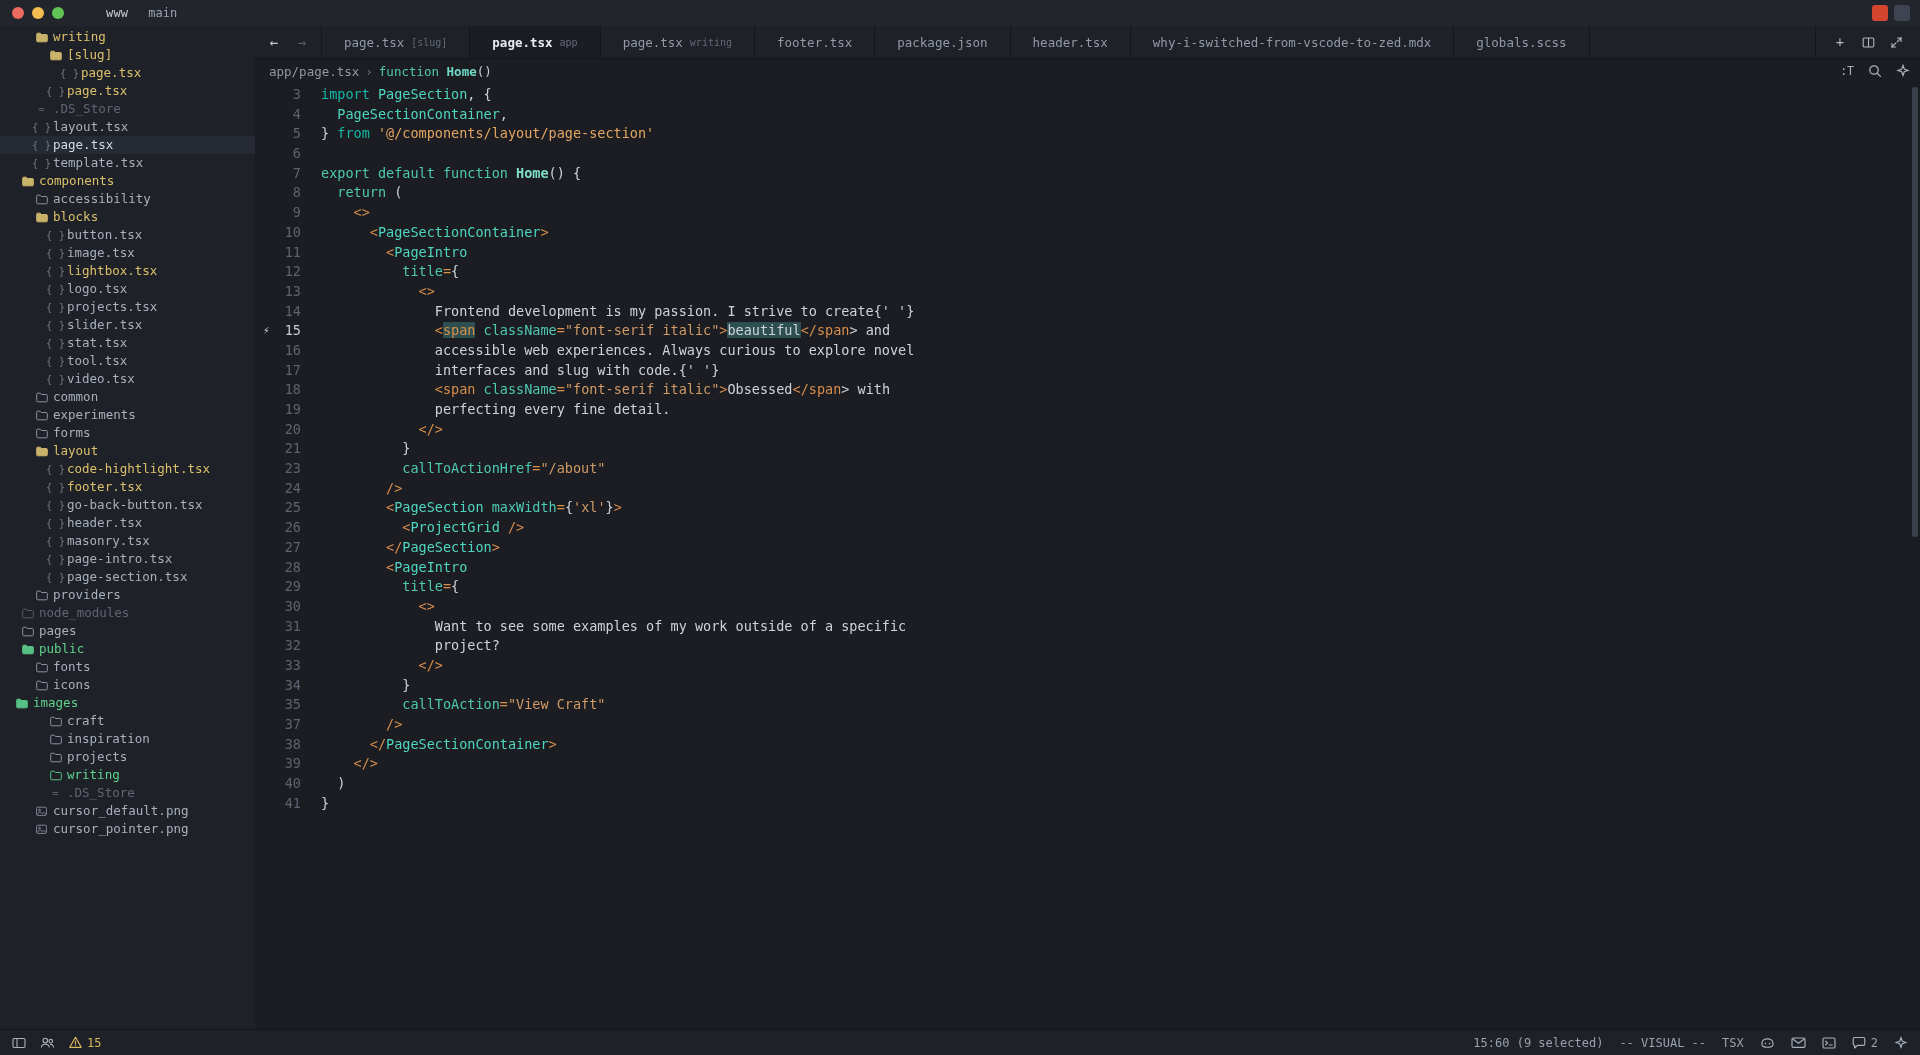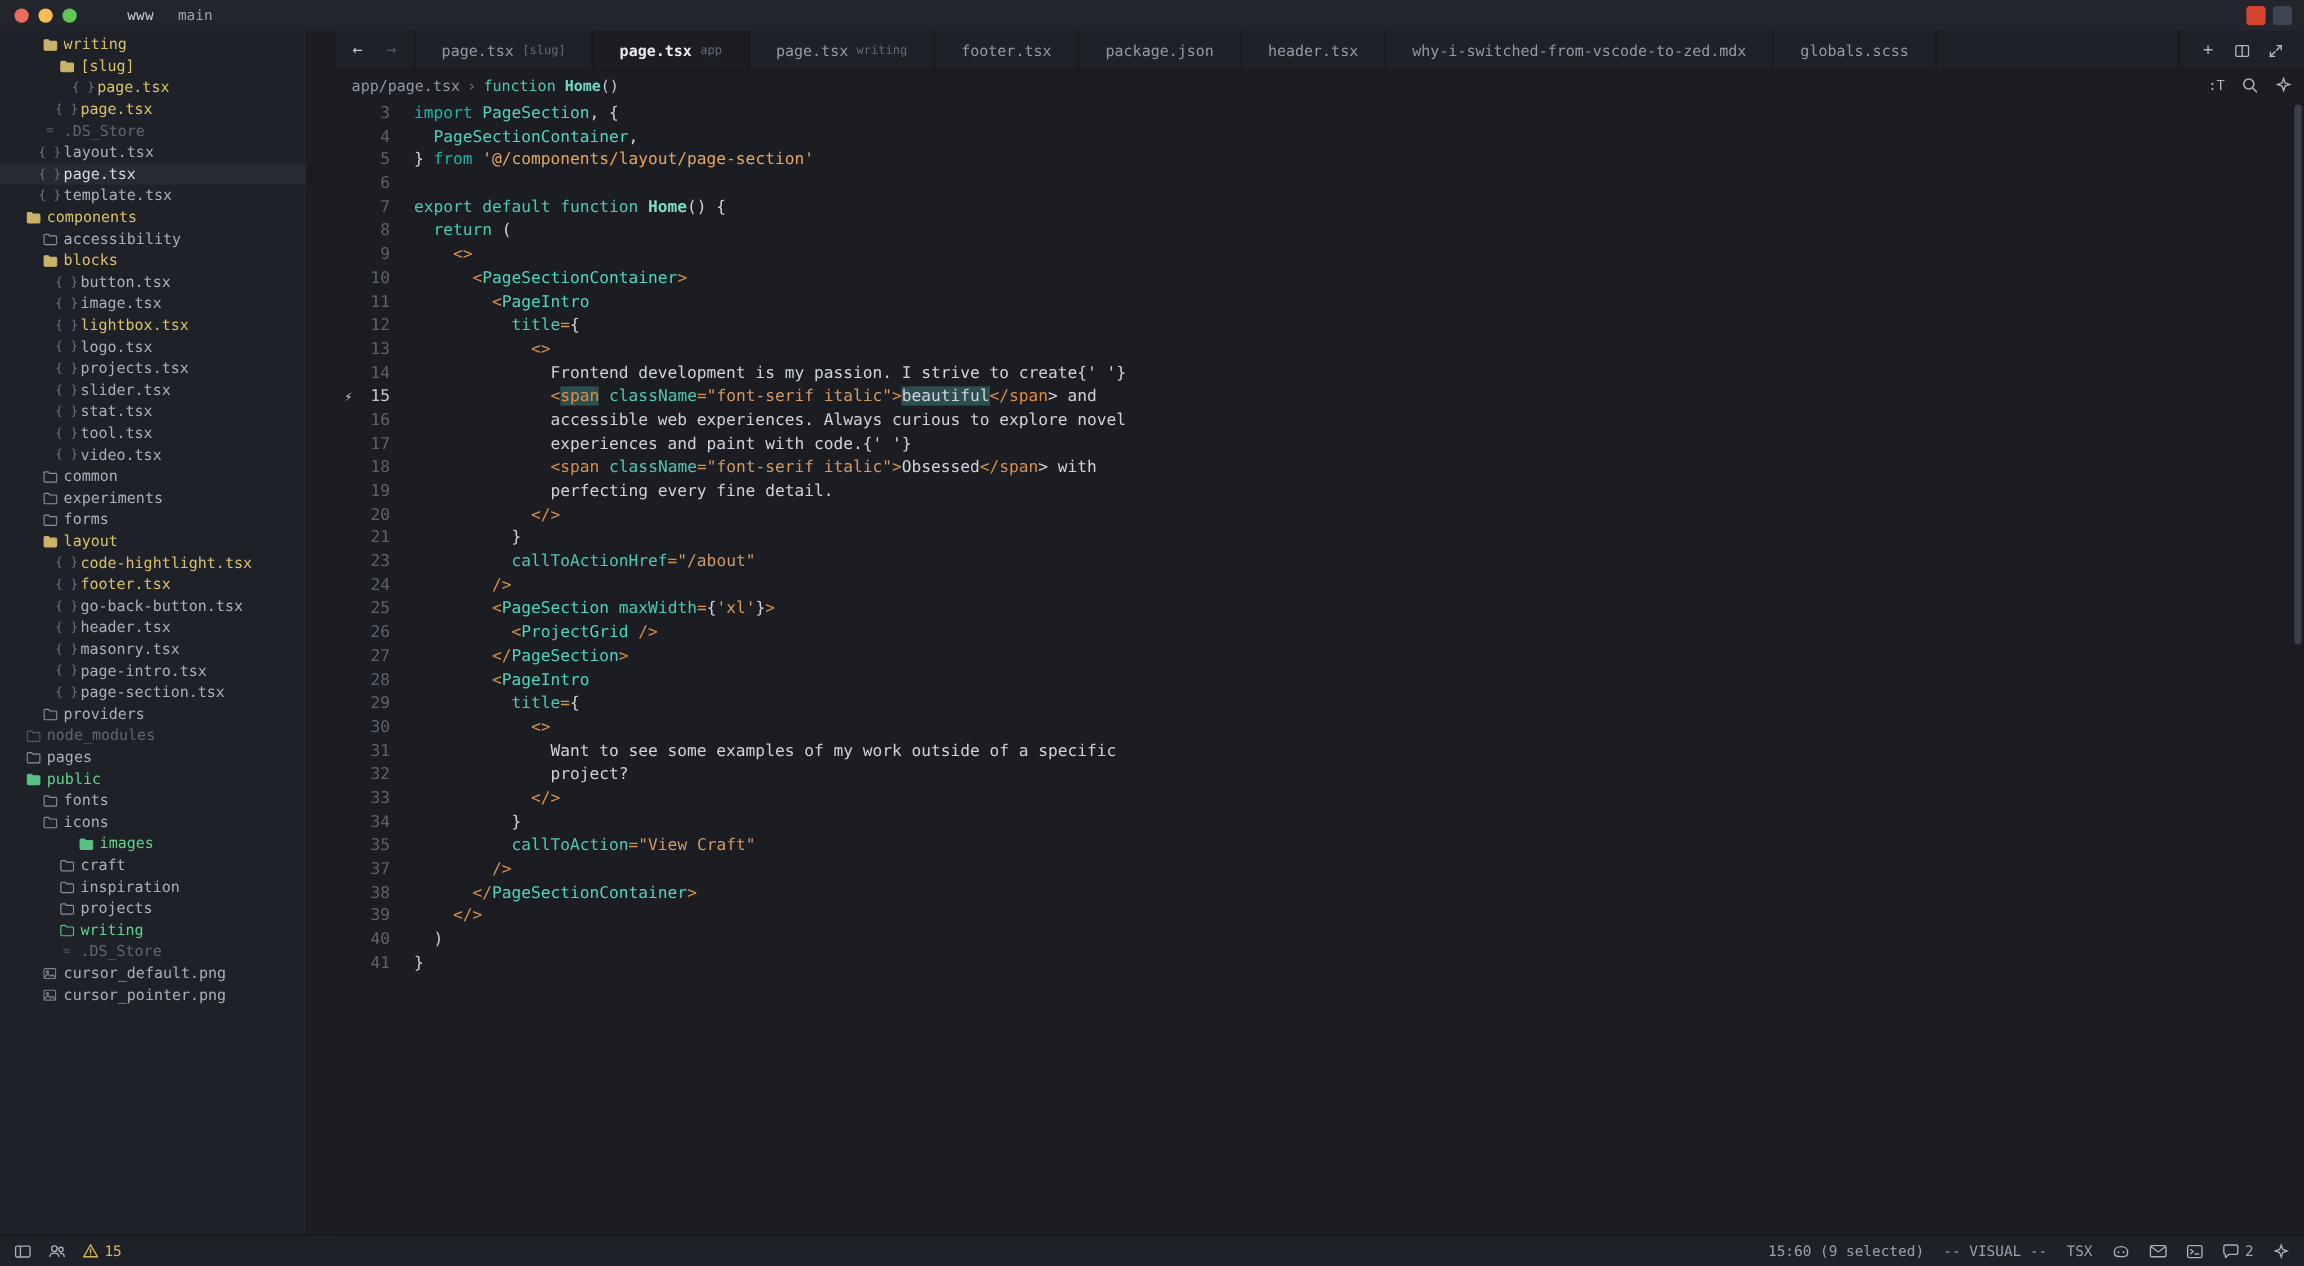--- a/index.html
+++ b/index.html
@@ -28,21 +28,21 @@
     margin-left: 42px;
     font-size: 12px; color: #c8ccd4;
     letter-spacing: .2px;
   }
   .tb-branch { margin-left: 20px; font-size: 12px; color: #9ba3ae; }
   .tb-right { position: absolute; right: 10px; top: 5px; display: flex; gap: 6px; align-items: center; }
   .avatar-sq { width: 16px; height: 16px; border-radius: 3px; background: #d3452f; }
   .avatar-sq2 { width: 16px; height: 16px; border-radius: 3px; background: #3e4451; }
 
   
-  .body-row { flex: 1 1 auto; display: flex; min-height: 0; gap: 24px; }
+  .body-row { flex: 1 1 auto; display: flex; min-height: 0; }
 
   
   .sidebar {
     width: 255px; flex: 0 0 255px;
     background: #1e2127;
     overflow: hidden;
     padding-top: 2px;
     position: relative;
   }
   .tree-item {
@@ -425,21 +425,21 @@
           <span class="ti-label c-norm">fonts</span>
         </div>
         <div class="tree-item" style="padding-left: 34px;">
           <span class="ti-icon">
             <svg width="12" height="11" viewBox="0 0 12 11" fill="none" stroke="#8a919e" stroke-width="1">
               <path d="M.7 2.2a1 1 0 0 1 1-1h2.6l1.1 1.3h4.9a1 1 0 0 1 1 1v5.3a1 1 0 0 1-1 1H1.7a1 1 0 0 1-1-1Z"></path>
             </svg>
           </span>
           <span class="ti-label c-norm">icons</span>
         </div>
-        <div class="tree-item" style="padding-left: 46px; margin-left: 18px;">
+        <div class="tree-item" style="padding-left: 14px;">
           <span class="ti-icon">
             <svg width="12" height="11" viewBox="0 0 12 11" fill="#57c084" stroke="#57c084" stroke-width="1">
               <path d="M.7 2.2a1 1 0 0 1 1-1h2.6l1.1 1.3h4.9a1 1 0 0 1 1 1v5.3a1 1 0 0 1-1 1H1.7a1 1 0 0 1-1-1Z"></path>
             </svg>
           </span>
           <span class="ti-label c-green" style="font-weight: 500;">images</span>
         </div>
         <div class="tree-item" style="padding-left: 48px;">
           <span class="ti-icon">
             <svg width="12" height="11" viewBox="0 0 12 11" fill="none" stroke="#8a919e" stroke-width="1">
@@ -588,21 +588,21 @@
           <div class="cline"><div class="gutter">7</div><div class="ctext"><span class="k">export default function </span><span class="fn">Home</span><span class="tx">() {</span></div></div>
           <div class="cline"><div class="gutter">8</div><div class="ctext">&nbsp;&nbsp;<span class="k">return</span><span class="tx"> (</span></div></div>
           <div class="cline"><div class="gutter">9</div><div class="ctext">&nbsp;&nbsp;&nbsp;&nbsp;<span class="pn">&lt;&gt;</span></div></div>
           <div class="cline"><div class="gutter">10</div><div class="ctext">&nbsp;&nbsp;&nbsp;&nbsp;&nbsp;&nbsp;<span class="pn">&lt;</span><span class="ty">PageSectionContainer</span><span class="pn">&gt;</span></div></div>
           <div class="cline"><div class="gutter">11</div><div class="ctext">&nbsp;&nbsp;&nbsp;&nbsp;&nbsp;&nbsp;&nbsp;&nbsp;<span class="pn">&lt;</span><span class="ty">PageIntro</span></div></div>
           <div class="cline"><div class="gutter">12</div><div class="ctext">&nbsp;&nbsp;&nbsp;&nbsp;&nbsp;&nbsp;&nbsp;&nbsp;&nbsp;&nbsp;<span class="k">title</span><span class="pn">=</span><span class="tx">{</span></div></div>
           <div class="cline"><div class="gutter">13</div><div class="ctext">&nbsp;&nbsp;&nbsp;&nbsp;&nbsp;&nbsp;&nbsp;&nbsp;&nbsp;&nbsp;&nbsp;&nbsp;<span class="pn">&lt;&gt;</span></div></div>
           <div class="cline"><div class="gutter">14</div><div class="ctext">&nbsp;&nbsp;&nbsp;&nbsp;&nbsp;&nbsp;&nbsp;&nbsp;&nbsp;&nbsp;&nbsp;&nbsp;&nbsp;&nbsp;<span class="tx">Frontend development is my passion. I strive to create</span><span class="tx">{' '}</span></div></div>
           <div class="cline"><div class="gutter cur">15<span class="bolt">⚡</span></div><div class="ctext">&nbsp;&nbsp;&nbsp;&nbsp;&nbsp;&nbsp;&nbsp;&nbsp;&nbsp;&nbsp;&nbsp;&nbsp;&nbsp;&nbsp;<span class="pn">&lt;</span><span class="pn sel-hl">span</span><span class="tx"> </span><span class="k">className</span><span class="pn">=</span><span class="at">"font-serif italic"</span><span class="pn">&gt;</span><span class="tx sel-hl">beautiful</span><span class="pn">&lt;/</span><span class="pn">span</span><span class="tx">&gt; and</span></div></div>
           <div class="cline"><div class="gutter">16</div><div class="ctext">&nbsp;&nbsp;&nbsp;&nbsp;&nbsp;&nbsp;&nbsp;&nbsp;&nbsp;&nbsp;&nbsp;&nbsp;&nbsp;&nbsp;<span class="tx">accessible web experiences. Always curious to explore novel</span></div></div>
-          <div class="cline"><div class="gutter">17</div><div class="ctext">&nbsp;&nbsp;&nbsp;&nbsp;&nbsp;&nbsp;&nbsp;&nbsp;&nbsp;&nbsp;&nbsp;&nbsp;&nbsp;&nbsp;<span class="tx">experiences and paint with code.</span><span class="tx">{' '}</span></div></div>
+          <div class="cline"><div class="gutter">17</div><div class="ctext">&nbsp;&nbsp;&nbsp;&nbsp;&nbsp;&nbsp;&nbsp;&nbsp;&nbsp;&nbsp;&nbsp;&nbsp;&nbsp;&nbsp;<span class="tx">interfaces and slug with code.</span><span class="tx">{' '}</span></div></div>
           <div class="cline"><div class="gutter">18</div><div class="ctext">&nbsp;&nbsp;&nbsp;&nbsp;&nbsp;&nbsp;&nbsp;&nbsp;&nbsp;&nbsp;&nbsp;&nbsp;&nbsp;&nbsp;<span class="pn">&lt;</span><span class="pn">span</span><span class="tx"> </span><span class="k">className</span><span class="pn">=</span><span class="at">"font-serif italic"</span><span class="pn">&gt;</span><span class="tx">Obsessed</span><span class="pn">&lt;/</span><span class="pn">span</span><span class="tx">&gt; with</span></div></div>
           <div class="cline"><div class="gutter">19</div><div class="ctext">&nbsp;&nbsp;&nbsp;&nbsp;&nbsp;&nbsp;&nbsp;&nbsp;&nbsp;&nbsp;&nbsp;&nbsp;&nbsp;&nbsp;<span class="tx">perfecting every fine detail.</span></div></div>
           <div class="cline"><div class="gutter">20</div><div class="ctext">&nbsp;&nbsp;&nbsp;&nbsp;&nbsp;&nbsp;&nbsp;&nbsp;&nbsp;&nbsp;&nbsp;&nbsp;<span class="pn">&lt;/&gt;</span></div></div>
           <div class="cline"><div class="gutter">21</div><div class="ctext">&nbsp;&nbsp;&nbsp;&nbsp;&nbsp;&nbsp;&nbsp;&nbsp;&nbsp;&nbsp;<span class="tx">}</span></div></div>
           <div class="cline"><div class="gutter">23</div><div class="ctext">&nbsp;&nbsp;&nbsp;&nbsp;&nbsp;&nbsp;&nbsp;&nbsp;&nbsp;&nbsp;<span class="k">callToActionHref</span><span class="pn">=</span><span class="at">"/about"</span></div></div>
           <div class="cline"><div class="gutter">24</div><div class="ctext">&nbsp;&nbsp;&nbsp;&nbsp;&nbsp;&nbsp;&nbsp;&nbsp;<span class="pn">/&gt;</span></div></div>
           <div class="cline"><div class="gutter">25</div><div class="ctext">&nbsp;&nbsp;&nbsp;&nbsp;&nbsp;&nbsp;&nbsp;&nbsp;<span class="pn">&lt;</span><span class="ty">PageSection</span><span class="tx"> </span><span class="k">maxWidth</span><span class="pn">=</span><span class="tx">{</span><span class="at">'xl'</span><span class="tx">}</span><span class="pn">&gt;</span></div></div>
           <div class="cline"><div class="gutter">26</div><div class="ctext">&nbsp;&nbsp;&nbsp;&nbsp;&nbsp;&nbsp;&nbsp;&nbsp;&nbsp;&nbsp;<span class="pn">&lt;</span><span class="ty">ProjectGrid</span><span class="pn"> /&gt;</span></div></div>
           <div class="cline"><div class="gutter">27</div><div class="ctext">&nbsp;&nbsp;&nbsp;&nbsp;&nbsp;&nbsp;&nbsp;&nbsp;<span class="pn">&lt;/</span><span class="ty">PageSection</span><span class="pn">&gt;</span></div></div>
           <div class="cline"><div class="gutter">28</div><div class="ctext">&nbsp;&nbsp;&nbsp;&nbsp;&nbsp;&nbsp;&nbsp;&nbsp;<span class="pn">&lt;</span><span class="ty">PageIntro</span></div></div>

